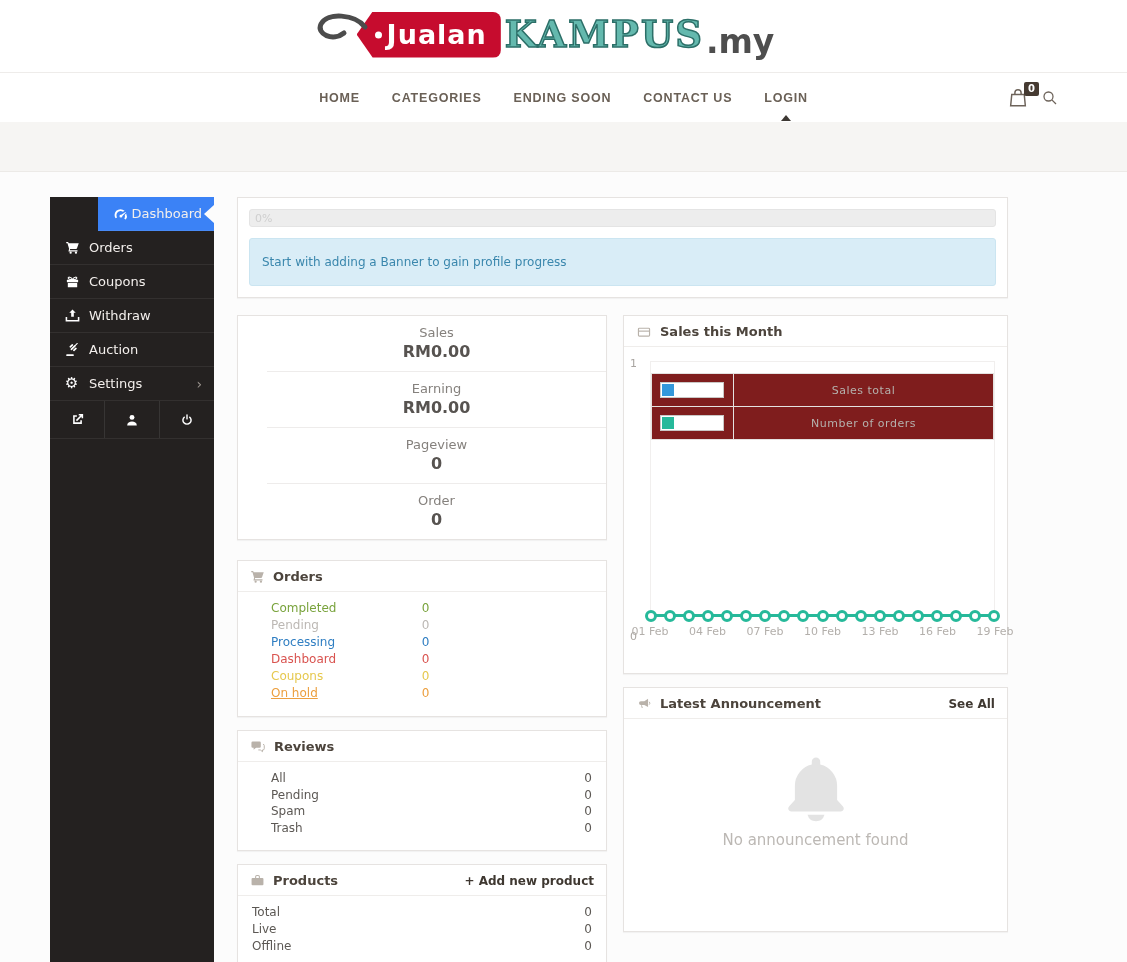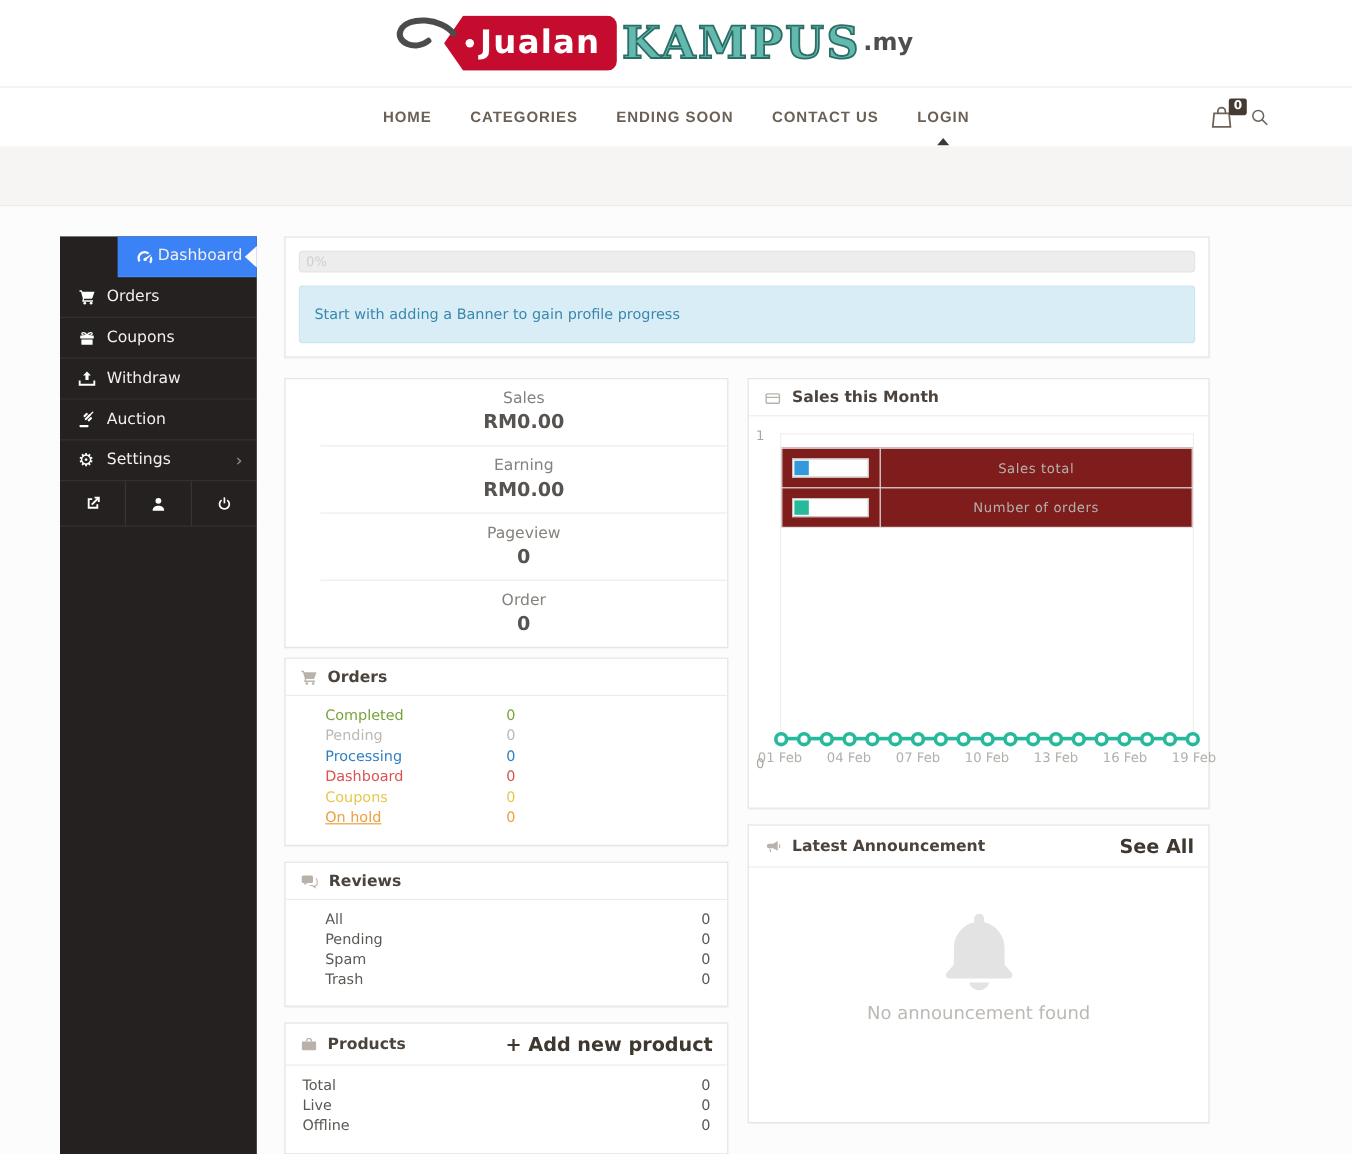--- a/index.html
+++ b/index.html
@@ -9,21 +9,21 @@
   .site-header { height:72px; display:flex; align-items:center; justify-content:center; background:#fff; }
   .logo { display:flex; align-items:flex-start; cursor:pointer; margin-left:-40px; }
   .logo-loop { margin-right:-14px; position:relative; z-index:2; }
   .logo-tag { background:#c60c2e; color:#fff; font-weight:bold; font-size:27px; letter-spacing:1px;
     padding:7px 14px 8px 30px; clip-path:polygon(16px 0,100% 0,100% 100%,16px 100%,0 50%);
     border-radius:8px; position:relative; }
   .logo-tag::before { content:''; position:absolute; left:18px; top:50%; transform:translateY(-50%);
     width:7px; height:7px; background:#fff; border-radius:50%; }
   .logo-kampus { font-family:"DejaVu Serif", serif; font-weight:bold; font-size:37px; color:#64b9ae;
     -webkit-text-stroke:1.5px #2c6f68; letter-spacing:2px; margin-left:4px; }
-  .logo-tld { font-size:20px; font-weight:bold; color:#4e4e4e; margin-left:2px; margin-top:10px; }
+  .logo-tld { font-size:33px; font-weight:bold; color:#4e4e4e; margin-left:2px; margin-top:10px; }
 
   
   .main-nav { height:50px; border-top:1px solid #eeecea; background:#fff; }
   .nav-inner { height:100%; margin:0 60px; display:flex; align-items:center; justify-content:center; gap:32px; position:relative; }
   .nav-link { font-family:"Liberation Sans", sans-serif; font-size:12.5px; font-weight:bold; letter-spacing:.8px;
     color:#6a6056; text-decoration:none; cursor:pointer; position:relative; }
   .nav-link.has-caret::after { content:''; position:absolute; left:50%; transform:translateX(-50%); bottom:-16px;
     border-left:5px solid transparent; border-right:5px solid transparent; border-bottom:6px solid #3d3833; }
   .nav-icons { position:absolute; right:8px; display:flex; align-items:center; gap:12px; }
   .cart-wrap { position:relative; cursor:pointer; }
@@ -57,32 +57,32 @@
   .progressbar { height:18px; background:#ededed; border:1px solid #e4e4e4; border-radius:3px; font-size:11px;
     color:#cfcfcf; line-height:17px; padding-left:5px; overflow:hidden; }
   .alert-info { margin-top:11px; background:#d9edf7; border:1px solid #cbe5f1; border-radius:3px;
     color:#3a87ad; font-size:12px; padding:16px 12px; }
 
   .cols { display:flex; justify-content:space-between; align-items:flex-start; }
   .col-left { width:370px; }
   .col-right { width:385px; }
 
   
-  .stats-card { margin-bottom:8px;padding-left:29px; }
+  .stats-card { margin-bottom:20px;padding-left:29px; }
   .stat-row { text-align:center; padding:9px 0 10px; border-bottom:1px solid #eeeceb; }
   .stat-row:last-child { border-bottom:none; }
   .stat-label { font-size:13px; color:#85817d; margin-bottom:2px; }
   .stat-value { font-size:16px; font-weight:bold; color:#575350; }
 
   
   .widget { margin-bottom:13px; }
   .widget-head { display:flex; align-items:center; padding:8px 12px 7px; border-bottom:1px solid #efedeb; }
   .widget-head .w-icon { margin-right:8px; display:flex; }
   .widget-title { font-size:13px; font-weight:bold; color:#4c443c; }
-  .widget-action { margin-left:auto; font-size:16px; font-weight:bold; color:#3f3831; text-decoration:none; cursor:pointer; }
+  .widget-action { margin-left:auto; font-size:12px; font-weight:bold; color:#3f3831; text-decoration:none; cursor:pointer; }
 
   .orders-body { padding:8px 12px 14px 33px; }
   .order-row { line-height:17px; font-size:12px; }
   .order-label { display:inline-block; width:147px; text-decoration:none; cursor:pointer; }
   .reviews-body { padding:8px 14px 14px 33px; }
   .review-row { line-height:16.5px; font-size:12px; color:#5c5854; }
   .review-row .rv { float:right; }
   .products-body { padding:8px 14px 14px 14px; }
   .product-row { line-height:17px; font-size:12px; color:#5c5854; }
   .product-row .pv { float:right; }

